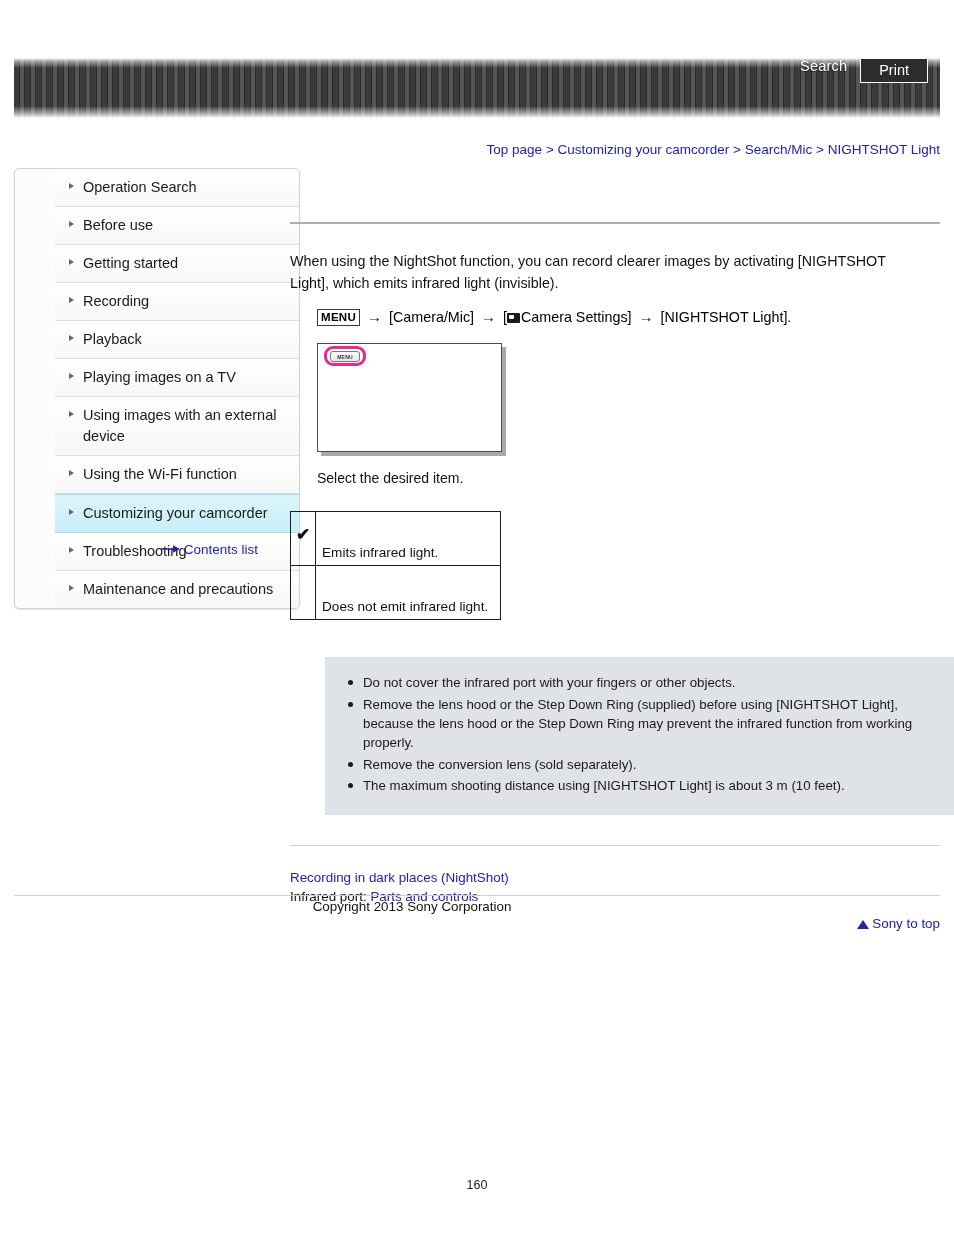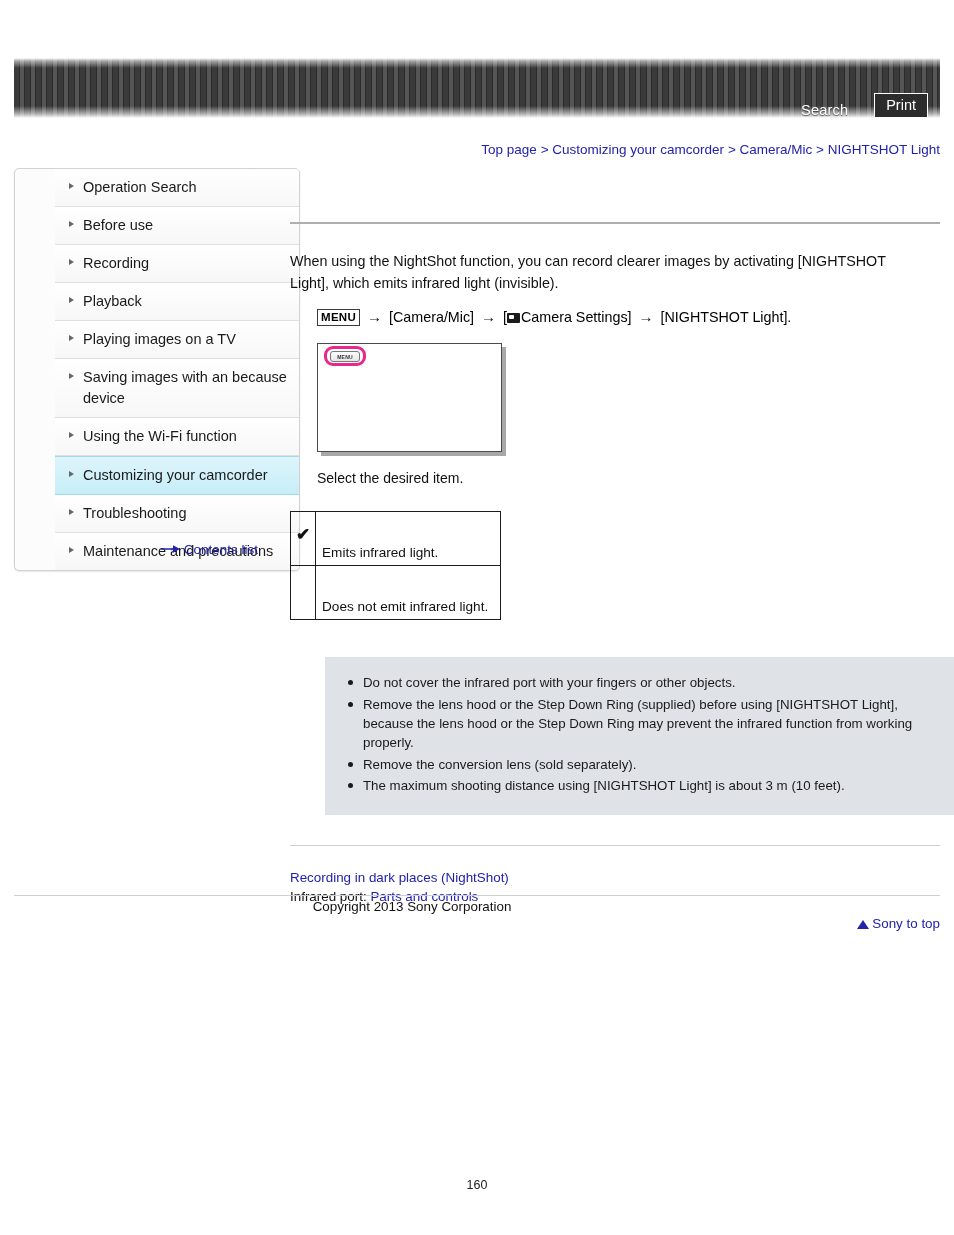--- a/index.html
+++ b/index.html
@@ -36,35 +36,35 @@
         #2b2b2b 5px, #2b2b2b 6px,
         #555555 6px, #555555 10px,
         #2b2b2b 10px, #2b2b2b 11px);
   }
   .header-actions {
     position: absolute;
     right: 12px;
     top: 0;
     height: 60px;
     display: flex;
-    align-items: flex-end;
-    gap: 26px;
+    align-items: flex-start;
+    gap: 13px;
   }
   .search-link {
     color: #ffffff;
     font-size: 14.5px;
     letter-spacing: .2px;
     text-shadow: 0 1px 1px rgba(0,0,0,.6);
   }
   .print-button {
     color: #ffffff;
     font-size: 14.5px;
     border: 1px solid #ffffff;
     background: #2c2c2c;
-    padding: 2px 11px 3px;
+    padding: 2px 18px 3px;
     line-height: 1.25;
   }
 
   
   .breadcrumb {
     position: absolute;
     left: 290px;
     top: 142px;
     width: 650px;
     text-align: right;
@@ -371,49 +371,53 @@
     <span class="search-link">Search</span>
     <span class="print-button">Print</span>
   </div>
 </div>
 
 <div class="breadcrumb">
   <a href="#">Top page</a>
   <span class="sep">&gt;</span>
   <a href="#">Customizing your camcorder</a>
   <span class="sep">&gt;</span>
-  <a href="#">Camera/Mic</a>
+  <a href="#">Search/Mic</a>
   <span class="sep">&gt;</span>
   <a href="#">NIGHTSHOT Light</a>
 </div>
 
 <div class="sidebar">
   <div class="sb-item">
     <span class="sb-bullet"></span>
     <span>Operation Search</span>
   </div>
   <div class="sb-item">
     <span class="sb-bullet"></span>
     <span>Before use</span>
   </div>
   <div class="sb-item">
     <span class="sb-bullet"></span>
+    <span>Getting started</span>
+  </div>
+  <div class="sb-item">
+    <span class="sb-bullet"></span>
     <span>Recording</span>
   </div>
   <div class="sb-item">
     <span class="sb-bullet"></span>
     <span>Playback</span>
   </div>
   <div class="sb-item">
     <span class="sb-bullet"></span>
     <span>Playing images on a TV</span>
   </div>
   <div class="sb-item">
     <span class="sb-bullet"></span>
-    <span>Saving images with an because device</span>
+    <span>Using images with an external device</span>
   </div>
   <div class="sb-item">
     <span class="sb-bullet"></span>
     <span>Using the Wi-Fi function</span>
   </div>
   <div class="sb-item active">
     <span class="sb-bullet"></span>
     <span>Customizing your camcorder</span>
   </div>
   <div class="sb-item">

